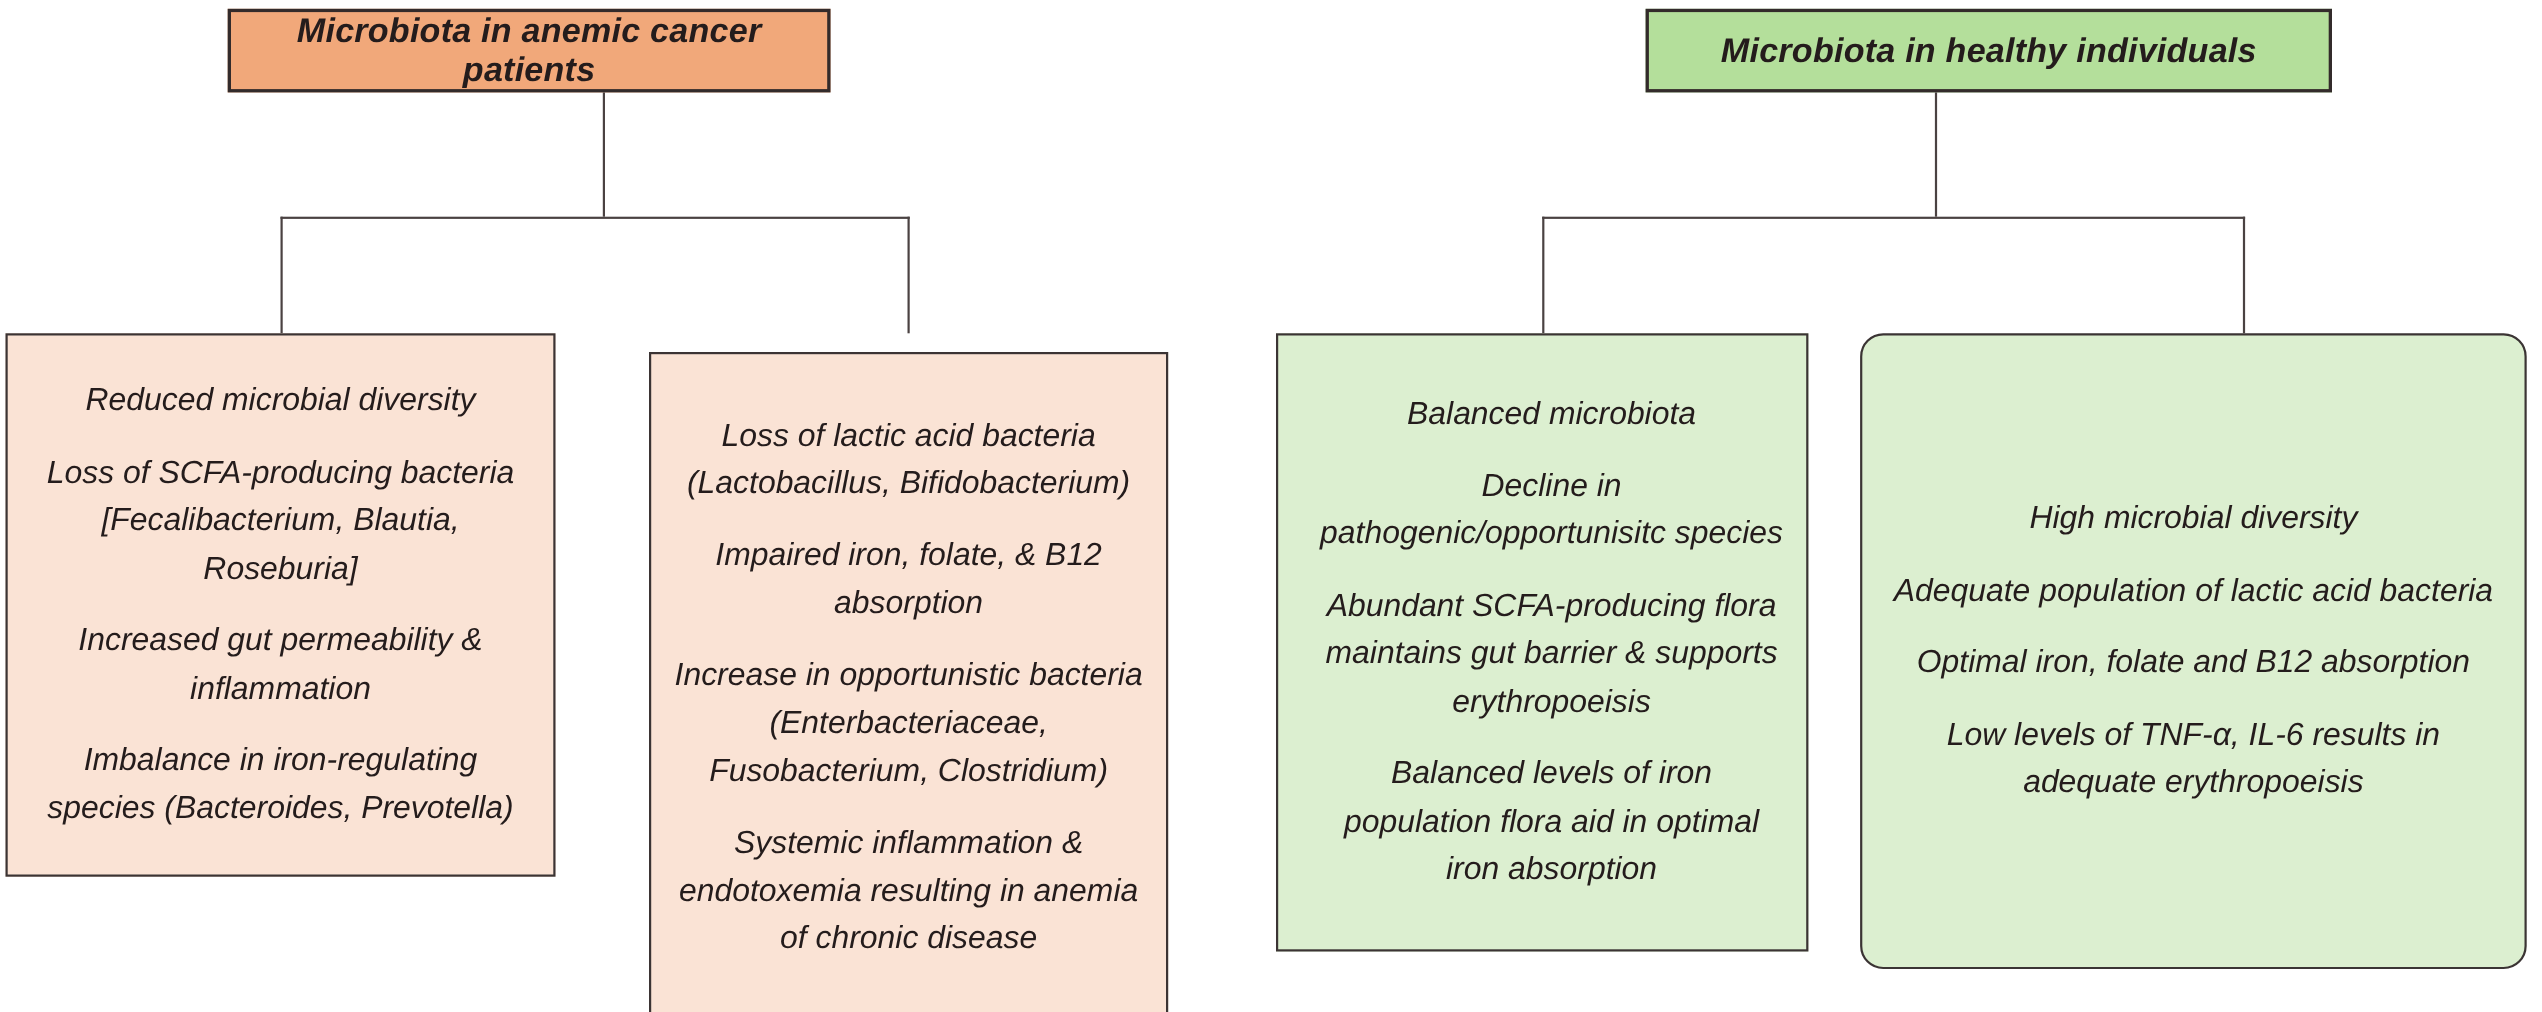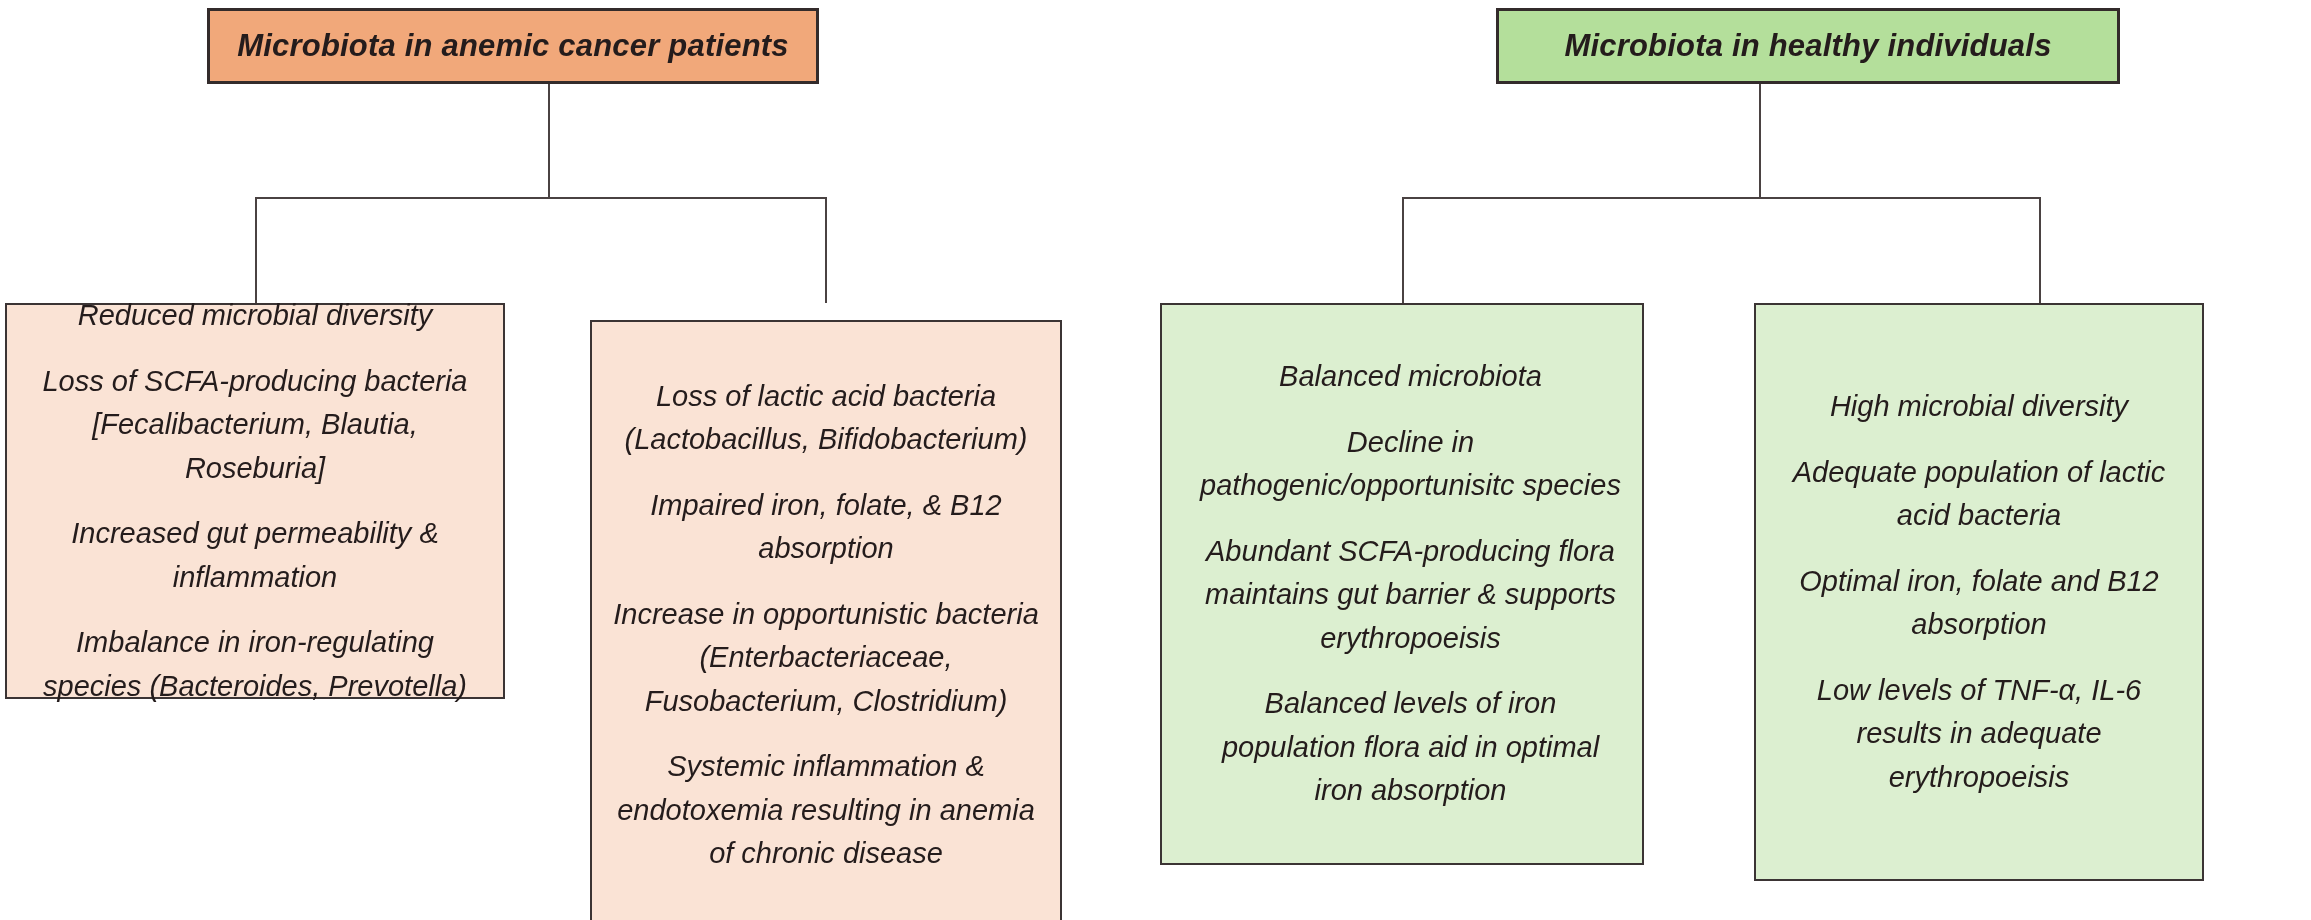--- a/index.html
+++ b/index.html
@@ -47,32 +47,32 @@
     margin: 11px 0;
   }
   .connector {
     position: absolute;
     background: #4a4242;
   }
   .connector.h { height: 2px; }
   .connector.v { width: 2px; }
 
   
-  #header-anemic   { left: 207px;  top: 8px;   width: 612px; height: 76px; }
-  #box-anemic-1    { left: 5px;    top: 303px; width: 500px; height: 396px; }
+  #header-anemic   { left: 207px;  top: 8px;   width: 548px; height: 76px; }
+  #box-anemic-1    { left: 5px;    top: 303px; width: 500px; height: 494px; }
   #box-anemic-2    { left: 590px;  top: 303px; width: 472px; height: 610px; }
   #conn-a-stem     { left: 548px;  top: 84px;  height: 113px; }
   #conn-a-rail     { left: 255px;  top: 197px; width: 572px; }
   #conn-a-drop1    { left: 255px;  top: 197px; height: 106px; }
   #conn-a-drop2    { left: 825px;  top: 197px; height: 106px; }
 
   
   #header-healthy  { left: 1448px; top: 8px;   width: 624px; height: 76px; }
   #box-healthy-1   { left: 1160px; top: 303px; width: 484px; height: 562px; }
-  #box-healthy-2   { left: 1754px; top: 303px; width: 450px; height: 578px; }
+  #box-healthy-2   { left: 1691px; top: 303px; width: 606px; height: 578px; border-radius: 21px; }
   #conn-h-stem     { left: 1759px; top: 84px;  height: 113px; }
   #conn-h-rail     { left: 1402px; top: 197px; width: 639px; }
   #conn-h-drop1    { left: 1402px; top: 197px; height: 106px; }
   #conn-h-drop2    { left: 2039px; top: 197px; height: 106px; }
 </style>
 </head>
 <body>
 
 <div class="canvas">
 

